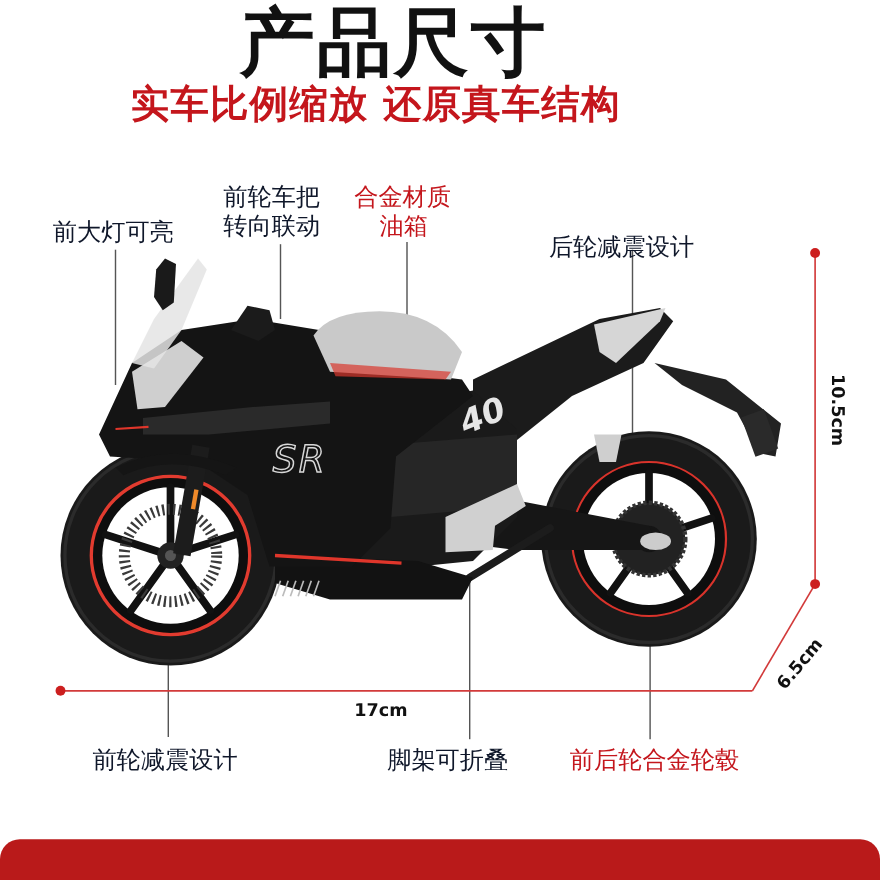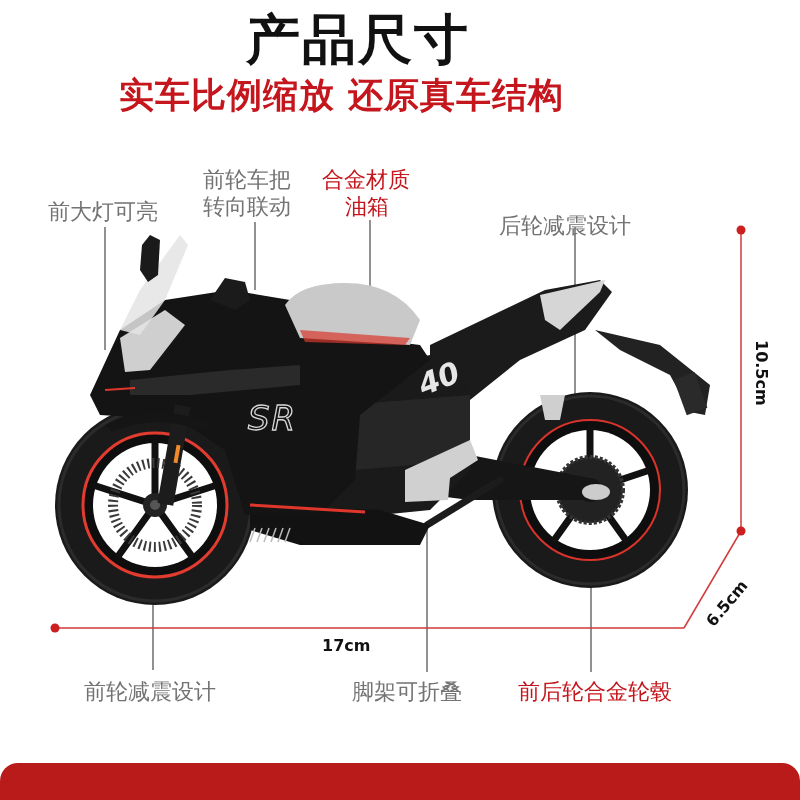--- a/index.html
+++ b/index.html
@@ -1,22 +1,22 @@
 <!DOCTYPE html>
 <html><head>
 <meta charset="utf-8">
 <style>
   html, body { margin: 0; padding: 0; background: #ffffff; }
   body { width: 800px; height: 800px; position: relative; overflow: hidden;
          font-family: "DejaVu Sans", "Liberation Sans", sans-serif; }
   .title { position: absolute; left: 0; width: 716px; top: 10px; text-align: center;
-           font-size: 54px; font-weight: bold; color: #111; letter-spacing: 2px; line-height: 60px; }
+           font-size: 68px; font-weight: bold; color: #111; letter-spacing: 2px; line-height: 60px; }
   .subtitle { position: absolute; left: 0; width: 683px; top: 73px; text-align: center;
               font-size: 35px; font-weight: bold; color: #c4161c; line-height: 44px; letter-spacing: 1px; }
-  .label { position: absolute; font-size: 22px; color: #737373; line-height: 27px; white-space: nowrap; }
+  .label { position: absolute; font-size: 22px; color: #0f172a; line-height: 27px; white-space: nowrap; }
   .label.red { color: #c4161c; font-weight: normal; }
   .dim { position: absolute; font-size: 16px; font-weight: bold; color: #111; white-space: nowrap; }
   .dim.vert { transform: rotate(90deg); transform-origin: left top; }
   .dim.diag { transform: rotate(-50deg); transform-origin: left top; }
   svg.scene { position: absolute; left: 0; top: 0; }
   .footer-band { position: absolute; left: 0; top: 763px; width: 800px; height: 40px;
                  border-radius: 18px 18px 0 0; }
 </style>
 </head>
 <body>

